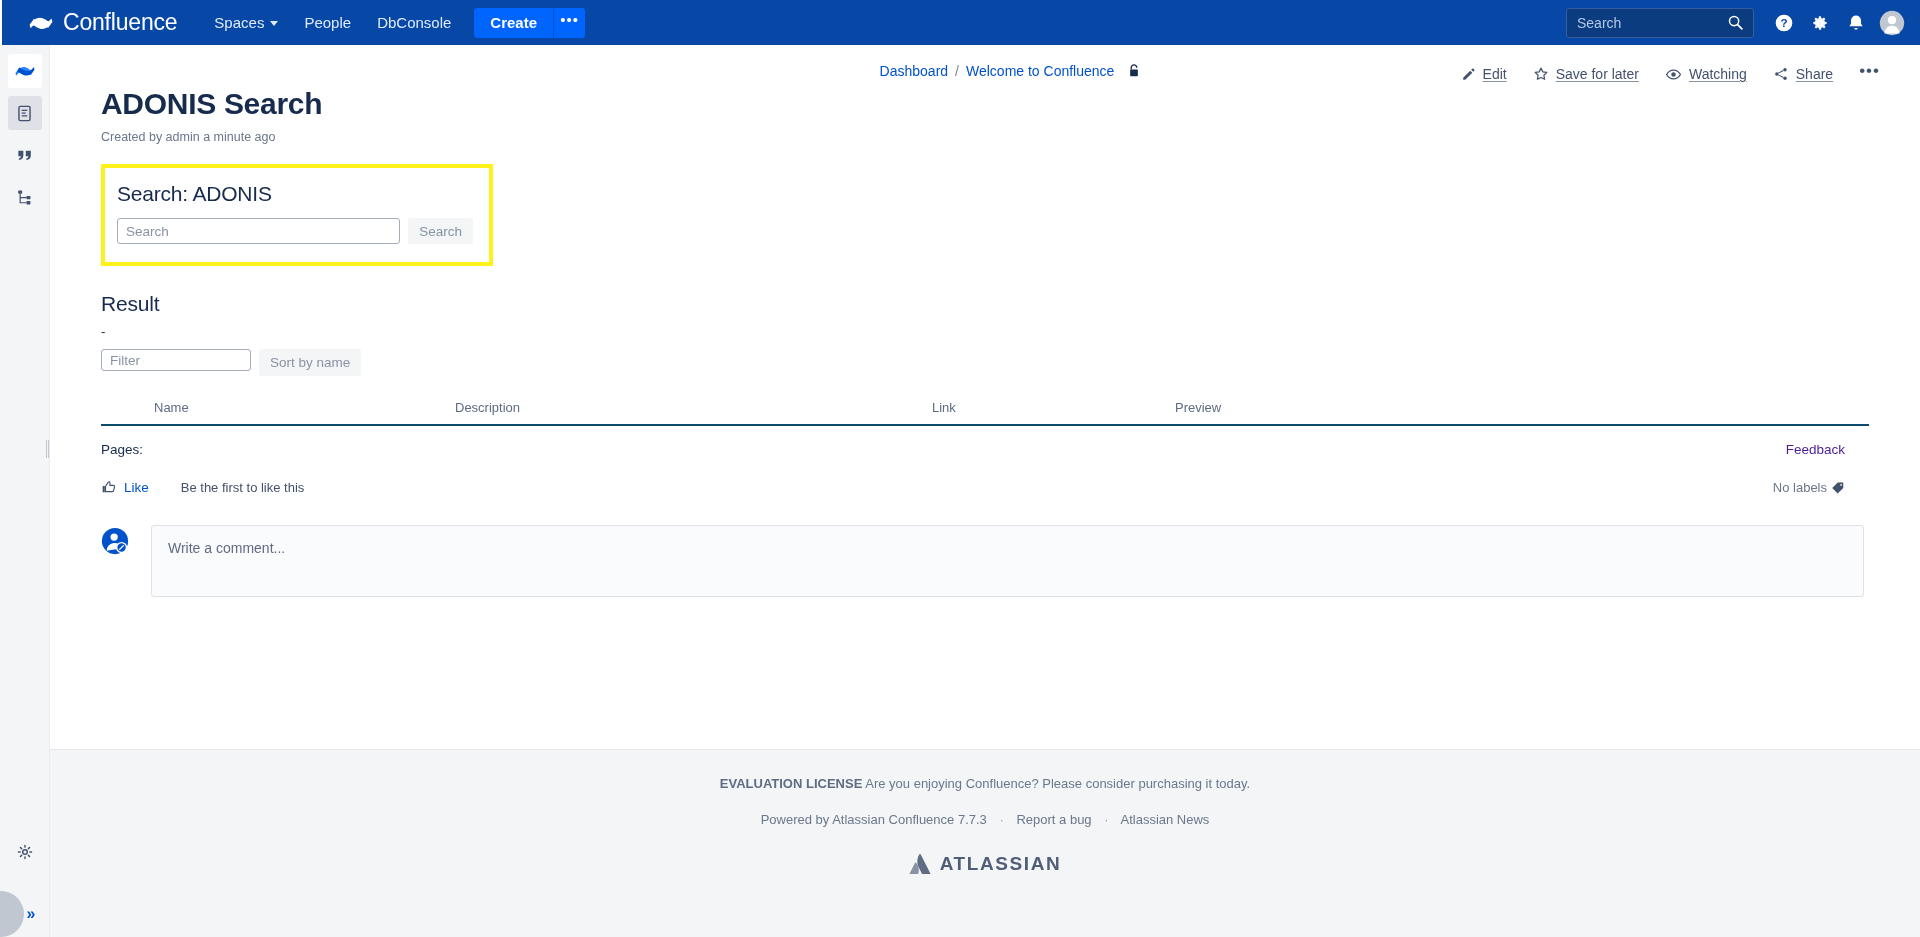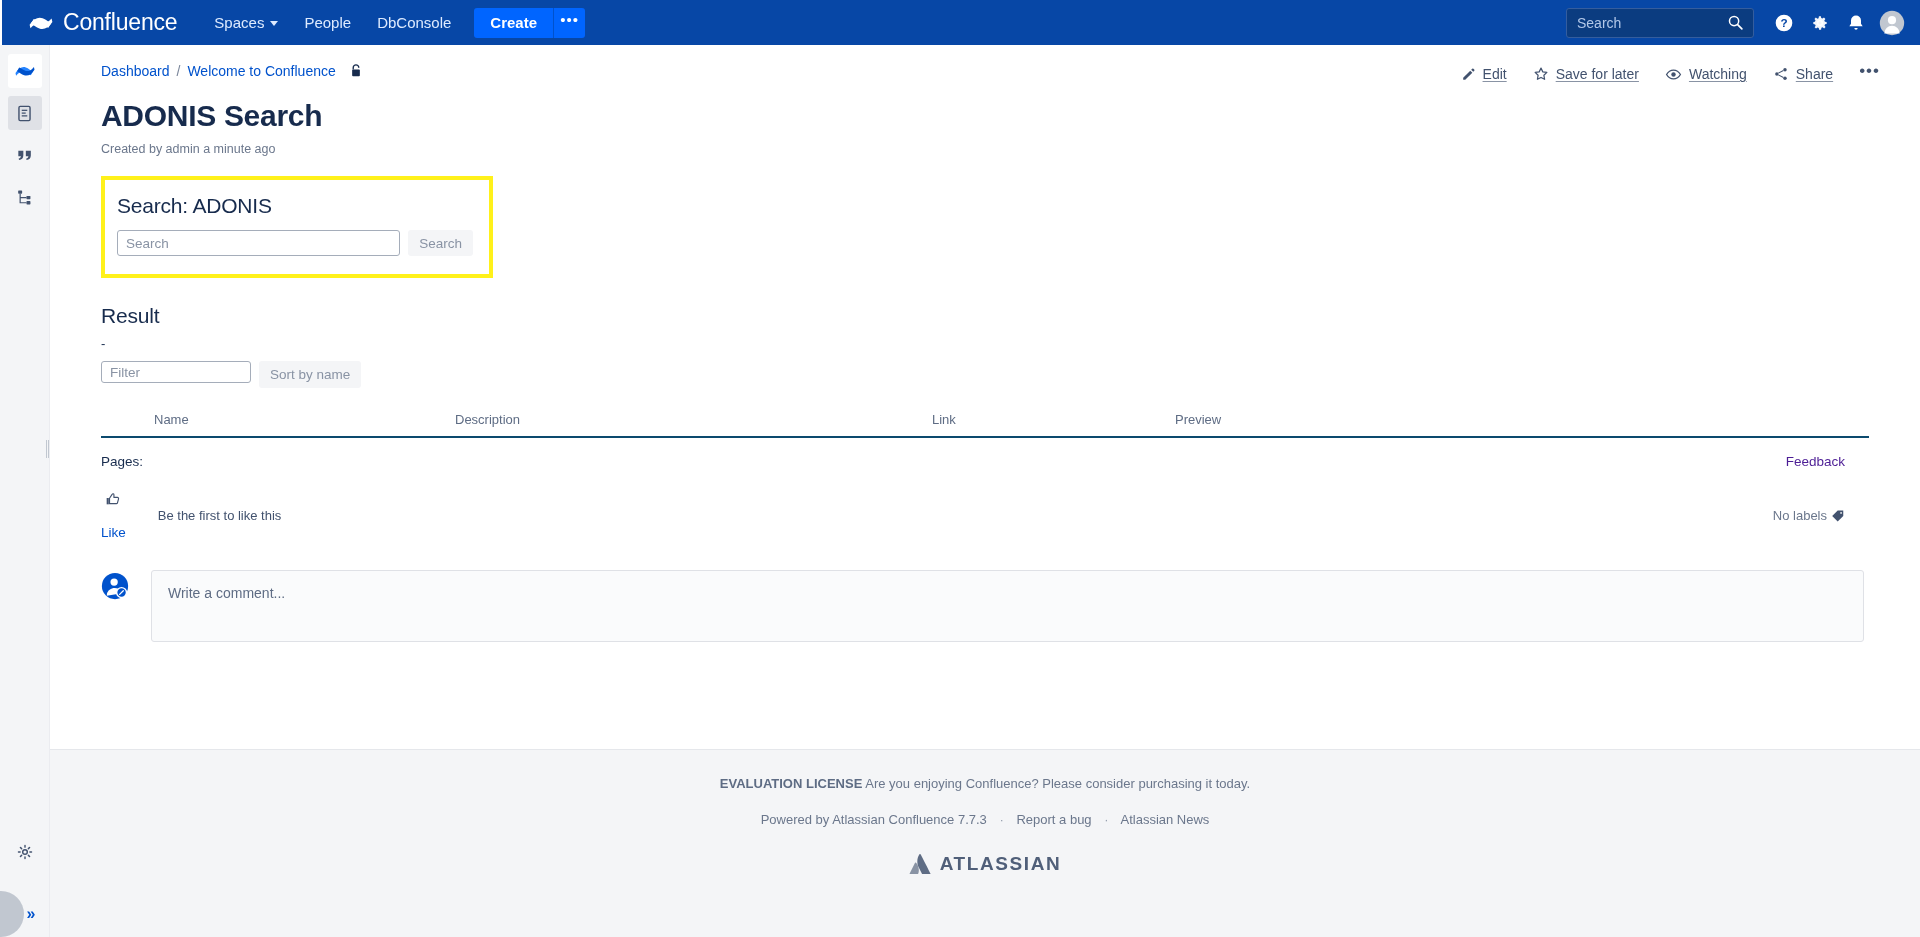--- a/index.html
+++ b/index.html
@@ -132,28 +132,29 @@
     width: 1870px; height: 892px;
     background: #ffffff;
     overflow: hidden;
   }
   .page-wrap { position: relative; padding: 0 0 0 51px; }
 
   .breadcrumb-row {
     display: flex; align-items: center; gap: 7px;
     padding-top: 18px;
     font-size: 14px;
+    justify-content: center;
   }
   .crumb { color: #0052CC; cursor: pointer; }
   .crumb-sep { color: #7A869A; }
   .lock-icon { margin-left: 6px; cursor: pointer; display:flex; }
 
   .page-title {
     font-size: 30px; font-weight: 600;
-    color: #172B4D; margin-top: 20px;
+    color: #172B4D; margin-top: 8px;
     letter-spacing: -0.3px;
   }
   .byline {
     font-size: 12.5px; color: #6B778C; margin-top: 9px;
   }
 
   
   .page-actions {
     position: absolute; right: 40px; top: 16px;
     display: flex; align-items: center; gap: 26px;
@@ -229,22 +230,22 @@
     display: flex; justify-content: space-between; align-items: baseline;
   }
   .feedback-link { color: #4c1d95; font-size: 13.5px; cursor: pointer; padding-right: 24px;}
 
   .like-row {
     display: flex; align-items: center; justify-content: space-between;
     margin-top: 22px; width: 1768px;
   }
   .like-left { display: flex; align-items: center; gap: 10px; }
   .like-btn {
-    display: flex; align-items: center; gap: 18px;
-    color: #0052CC; font-size: 13.5px; cursor: pointer; flex-direction: column;
+    display: flex; align-items: center; gap: 7px;
+    color: #0052CC; font-size: 13.5px; cursor: pointer;
   }
   .like-note { font-size: 13px; color: #42526E; margin-left: 22px; }
   .labels-right {
     display: flex; align-items: flex-end; gap: 4px;
     font-size: 13px; color: #6B778C; cursor: pointer; padding-right: 24px;
   }
 
   
   .comment-row {
     display: flex; align-items: flex-start; gap: 22px;

